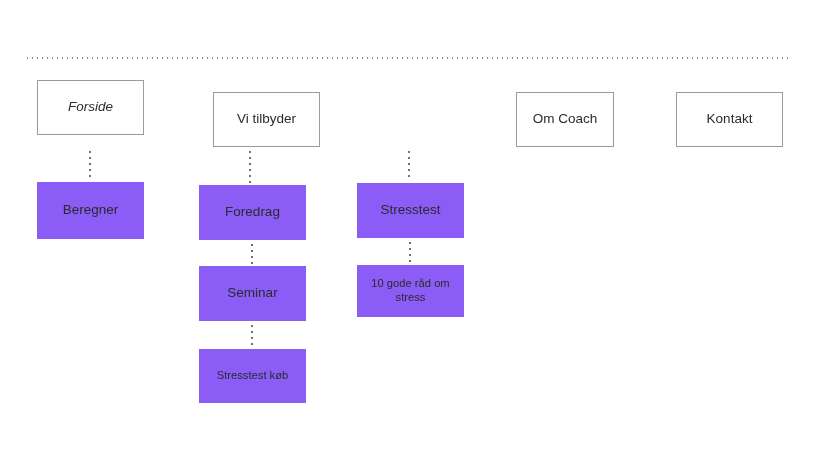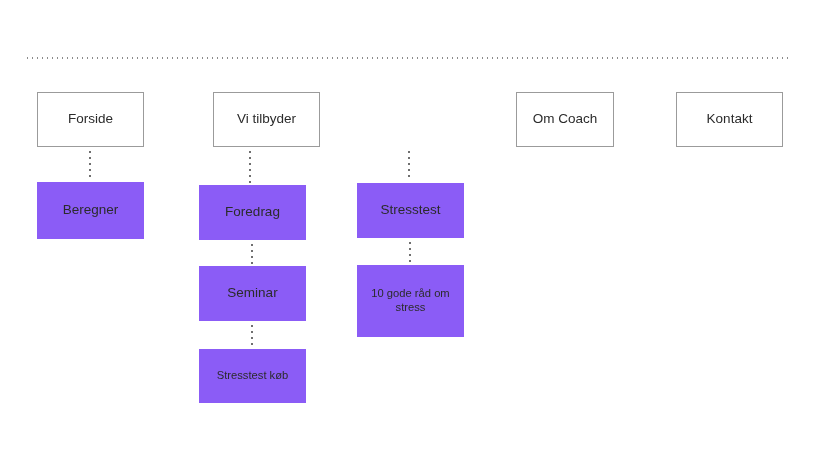--- a/index.html
+++ b/index.html
@@ -67,21 +67,21 @@
     background-position: 0 0;
   }
 </style>
 </head>
 <body>
 
 <div id="canvas">
 
   <div class="top-rule"></div>
 
-  <div class="node white" style="left:37px; top:92px; width:107px; height:55px;">
+  <div class="node white" style="left:37px; top:80px; width:107px; height:55px;font-style:italic;">
     <span>Forside</span>
   </div>
   <div class="conn" style="left:89px; top:149px; height:31px;"></div>
   <div class="node orange" style="left:37px; top:182px; width:107px; height:57px;">
     <span>Beregner</span>
   </div>
 
   <div class="node white" style="left:197px; top:92px; width:107px; height:55px;margin-left:16px;">
     <span>Vi tilbyder</span>
   </div>
@@ -96,21 +96,21 @@
   <div class="conn" style="left:251px; top:323px; height:23px;"></div>
   <div class="node orange small" style="left:199px; top:349px; width:107px; height:54px;">
     <span>Stresstest køb</span>
   </div>
 
   <div class="conn" style="left:408px; top:149px; height:32px;"></div>
   <div class="node orange" style="left:357px; top:183px; width:107px; height:55px;">
     <span>Stresstest</span>
   </div>
   <div class="conn" style="left:409px; top:240px; height:23px;"></div>
-  <div class="node orange small" style="left:357px; top:265px; width:107px; height:72px;">
+  <div class="node orange small" style="left:357px; top:265px; width:107px; height:52px;">
     <span>10 gode råd om stress</span>
   </div>
 
   <div class="node white" style="left:516px; top:92px; width:98px; height:55px;">
     <span>Om Coach</span>
   </div>
 
   <div class="node white" style="left:676px; top:92px; width:107px; height:55px;">
     <span>Kontakt</span>
   </div>

